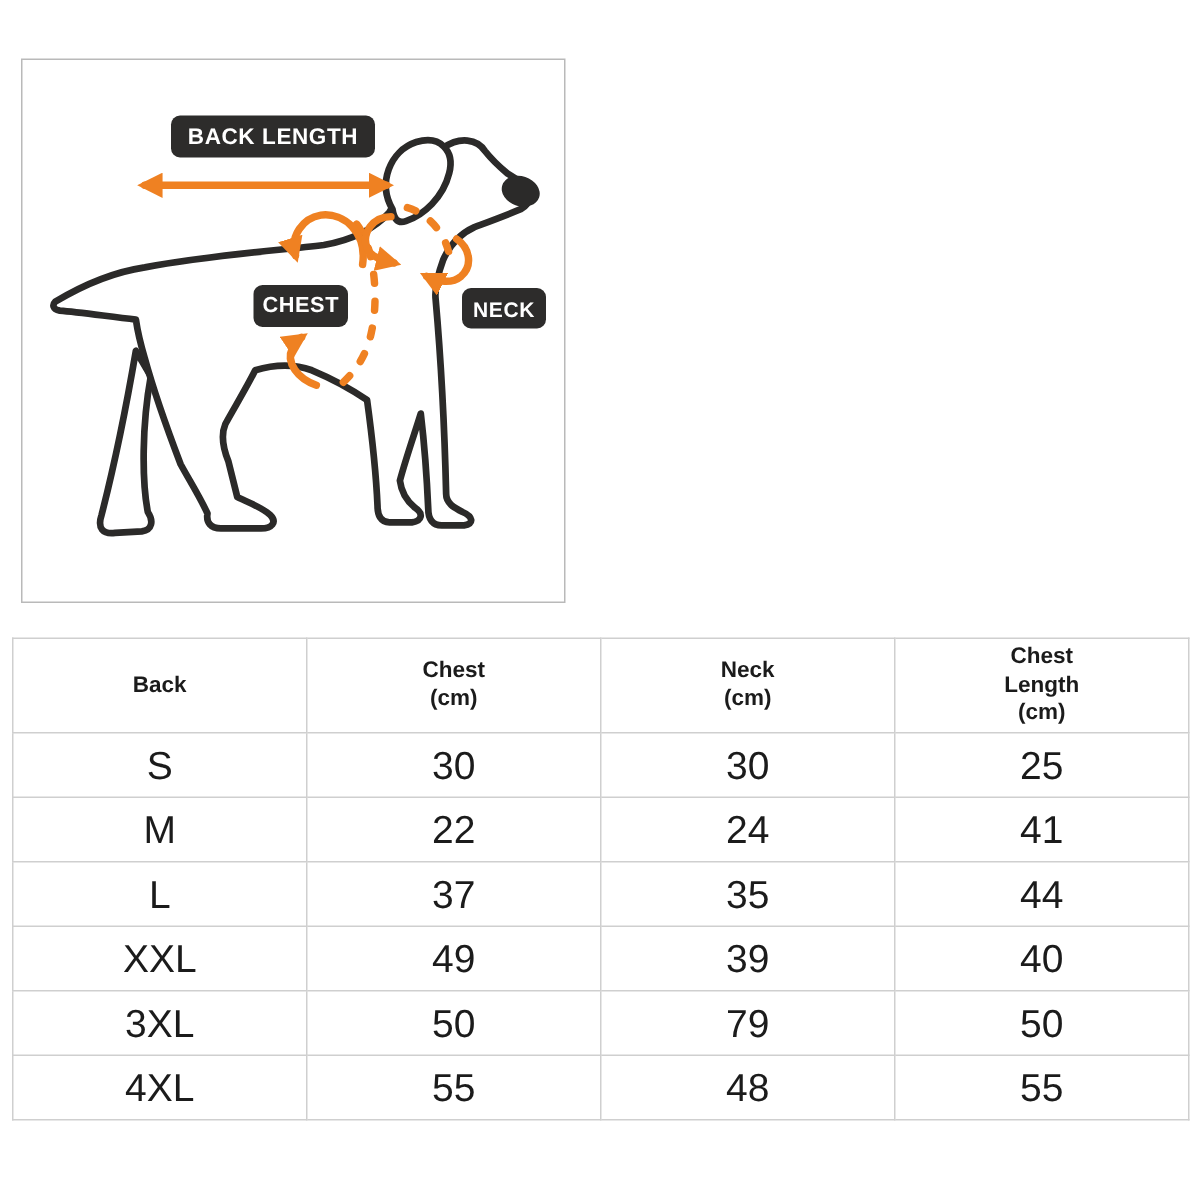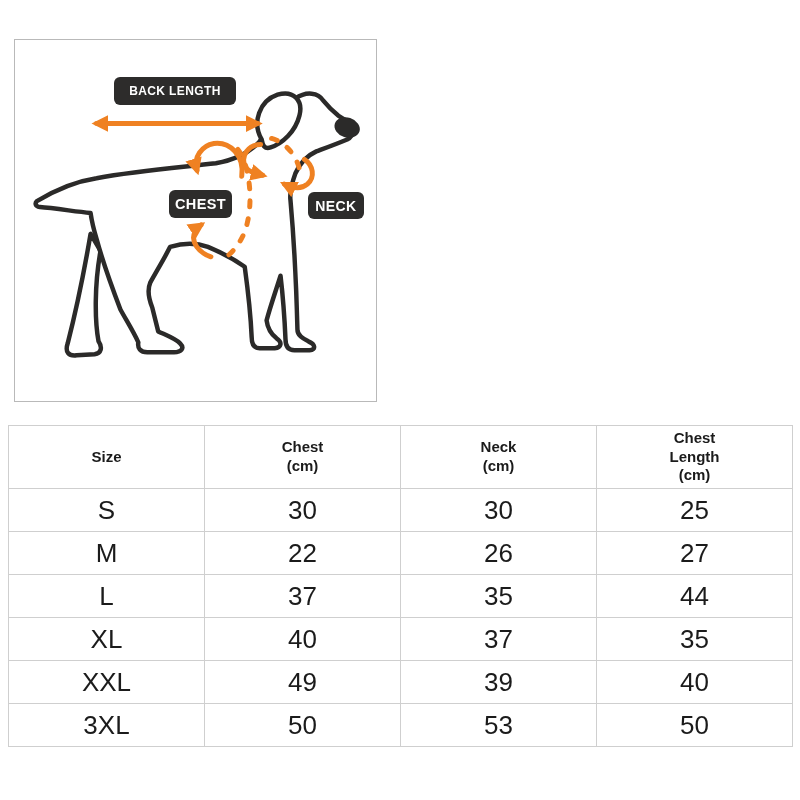--- a/index.html
+++ b/index.html
@@ -16,21 +16,21 @@
   .figure svg{position:absolute;left:0;top:0;width:100%;height:100%;}
   .dogline{fill:none;stroke:#2B2A29;stroke-width:4.5;stroke-linecap:round;stroke-linejoin:round;}
   .fillw{fill:#ffffff;}
   .oline{fill:none;stroke:#EF8122;stroke-width:5;stroke-linecap:round;stroke-linejoin:round;}
   .odash{stroke-dasharray:6 12;}
   .tag{
     position:absolute;display:flex;align-items:center;justify-content:center;
     background:#2D2C2B;color:#ffffff;font-weight:700;border-radius:6px;
     letter-spacing:.4px;white-space:nowrap;
   }
-  .tag-backlength{left:99px;top:37px;width:122px;height:28px;font-size:12px;}
+  .tag-backlength{left:99px;top:37px;width:136px;height:28px;font-size:15px;}
   .tag-chest{left:154px;top:150px;width:63px;height:28px;font-size:14.5px;}
   .tag-neck{left:293px;top:152px;width:56px;height:27px;font-size:14px;}
 
   
   table.size-table{
     position:absolute;left:8px;top:425px;width:785px;
     border-collapse:collapse;table-layout:fixed;text-align:center;
   }
   .size-table th,.size-table td{border:1px solid #cfcfcf;padding:0;}
   .size-table th{
@@ -84,61 +84,61 @@
   </svg>
 
   <div class="tag tag-backlength">BACK LENGTH</div>
   <div class="tag tag-chest">CHEST</div>
   <div class="tag tag-neck">NECK</div>
 </div>
 
 <table class="size-table">
   <thead>
     <tr>
-      <th>Size</th>
+      <th>Back</th>
       <th>Chest
 (cm)</th>
       <th>Neck
 (cm)</th>
       <th>Chest
 Length
 (cm)</th>
     </tr>
   </thead>
   <tbody>
     <tr>
       <td>S</td>
       <td>30</td>
       <td>30</td>
       <td>25</td>
     </tr>
     <tr>
       <td>M</td>
       <td>22</td>
-      <td>26</td>
-      <td>27</td>
+      <td>24</td>
+      <td>41</td>
     </tr>
     <tr>
       <td>L</td>
       <td>37</td>
       <td>35</td>
       <td>44</td>
-    </tr>
-    <tr>
-      <td>XL</td>
-      <td>40</td>
-      <td>37</td>
-      <td>35</td>
     </tr>
     <tr>
       <td>XXL</td>
       <td>49</td>
       <td>39</td>
       <td>40</td>
     </tr>
     <tr>
       <td>3XL</td>
       <td>50</td>
-      <td>53</td>
+      <td>79</td>
       <td>50</td>
+    </tr>
+    <tr>
+      <td>4XL</td>
+      <td>55</td>
+      <td>48</td>
+      <td>55</td>
     </tr>
   </tbody>
 </table>
 
 </body></html>

